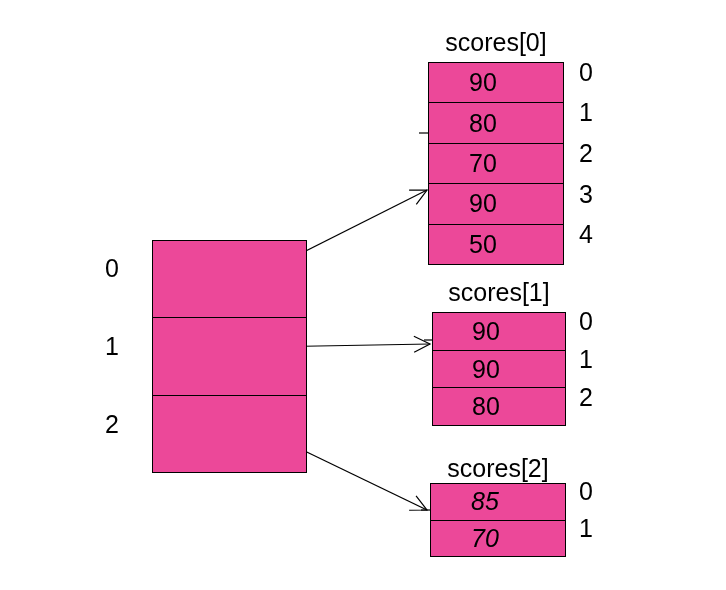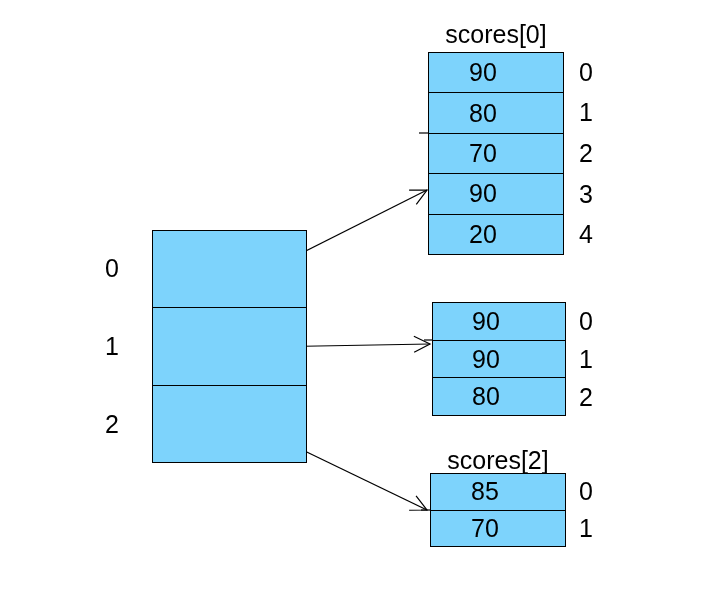--- a/index.html
+++ b/index.html
@@ -15,28 +15,30 @@
     color: #000000;
     font-family: "Liberation Sans", "DejaVu Sans", sans-serif;
     overflow: hidden;
   }
   .label {
     position: absolute;
     font-size: 25px;
     line-height: 1.15;
     white-space: nowrap;
     text-align: center;
+    margin-top: 8px;
   }
   .array-table {
     position: absolute;
     display: flex;
     flex-direction: column;
     border: 1.5px solid #000000;
     box-sizing: border-box;
-    background: #7dd3fc;
+    background: #ec4899;
+    margin-top: 10px;
   }
   .array-table .cell {
     flex: 1;
     display: flex;
     align-items: center;
     justify-content: center;
     font-size: 25px;
   }
   .array-table .cell + .cell {
     border-top: 1px solid #000000;
@@ -101,47 +103,48 @@
     <div class="idx">2</div>
   </div>
 
   <div class="label" style="left:428px; top:20px; width:136px;">scores[0]</div>
 
   <div class="array-table" style="left:428px; top:52px; width:136px; height:203px;">
     <div class="cell value">90</div>
     <div class="cell value">80</div>
     <div class="cell value">70</div>
     <div class="cell value">90</div>
-    <div class="cell value">20</div>
+    <div class="cell value">50</div>
   </div>
 
   <div class="index-col" style="left:570px; top:52px; width:32px; height:203px;">
     <div class="idx">0</div>
     <div class="idx">1</div>
     <div class="idx">2</div>
     <div class="idx">3</div>
     <div class="idx">4</div>
   </div>
 
+  <div class="label" style="left:432px; top:270px; width:134px;">scores[1]</div>
 
   <div class="array-table" style="left:432px; top:302px; width:134px; height:114px;">
     <div class="cell value">90</div>
     <div class="cell value">90</div>
     <div class="cell value">80</div>
   </div>
 
   <div class="index-col" style="left:570px; top:302px; width:32px; height:114px;">
     <div class="idx">0</div>
     <div class="idx">1</div>
     <div class="idx">2</div>
   </div>
 
   <div class="label" style="left:430px; top:446px; width:136px;">scores[2]</div>
 
-  <div class="array-table" style="left:430px; top:473px; width:136px; height:74px;">
+  <div class="array-table" style="left:430px; top:473px; width:136px; height:74px;font-style:italic;">
     <div class="cell value">85</div>
     <div class="cell value">70</div>
   </div>
 
   <div class="index-col" style="left:570px; top:473px; width:32px; height:74px;">
     <div class="idx">0</div>
     <div class="idx">1</div>
   </div>
 
 </div>

